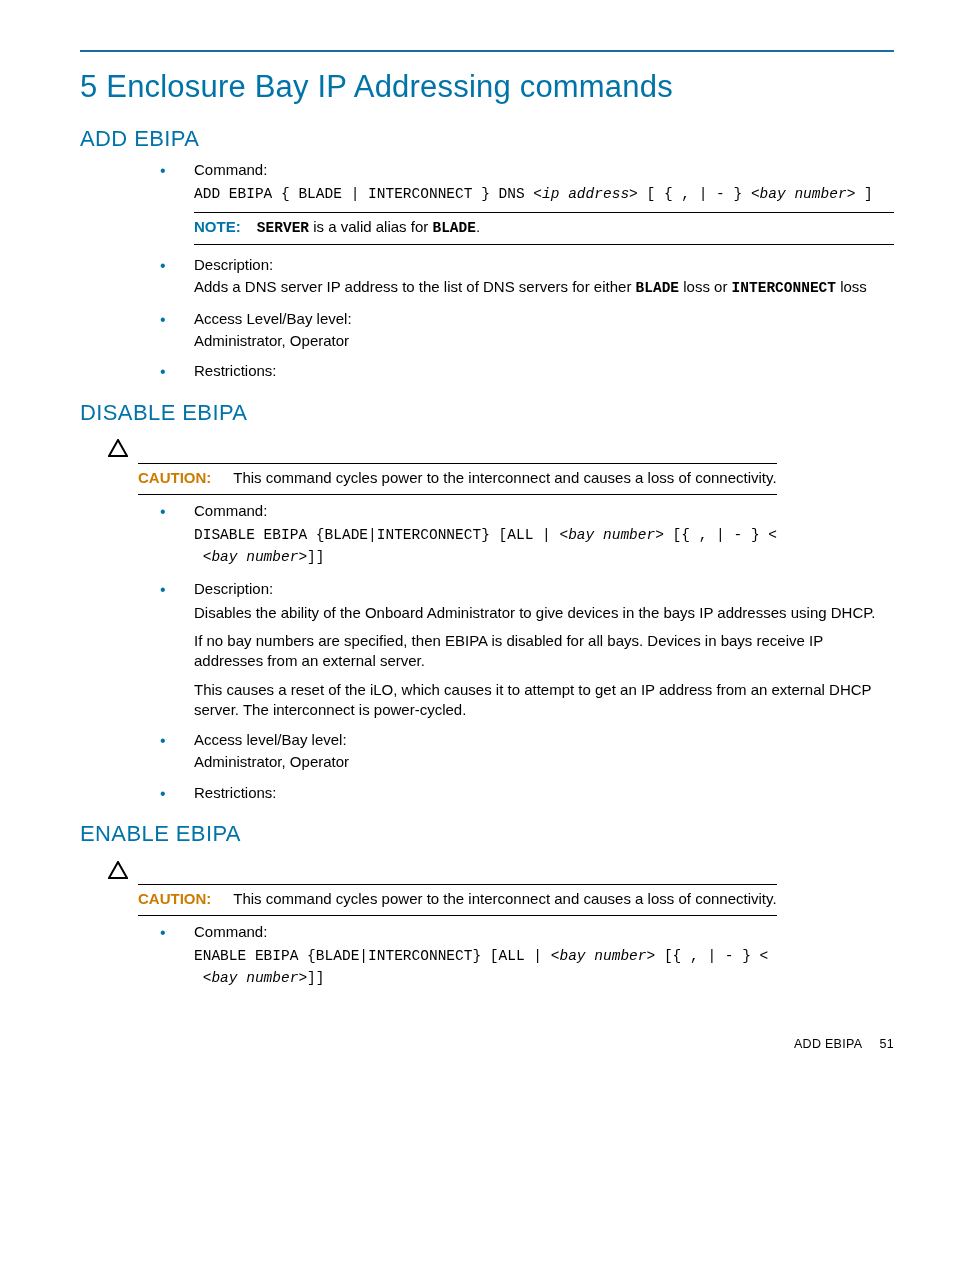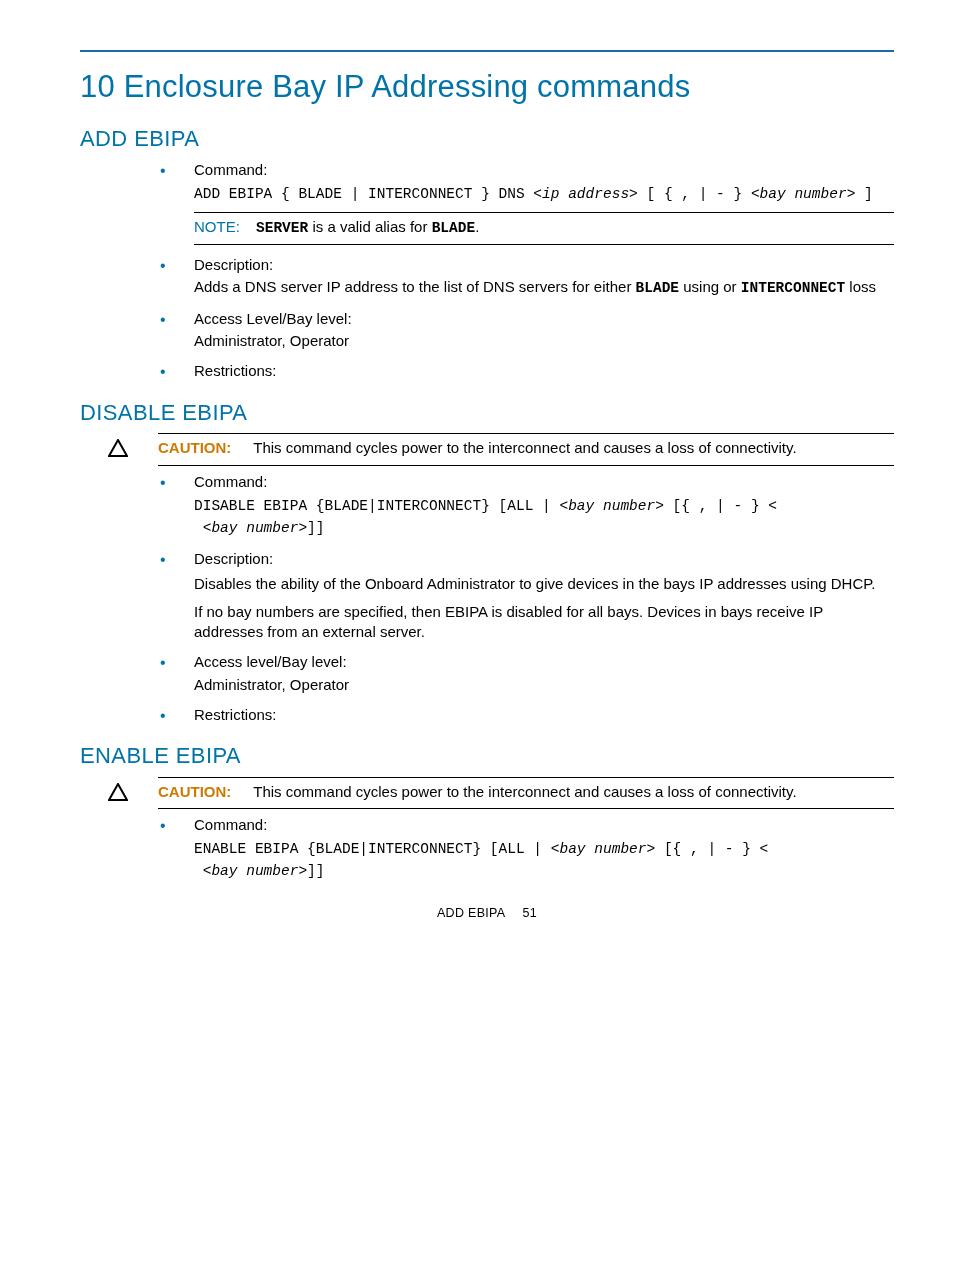--- a/index.html
+++ b/index.html
@@ -66,21 +66,21 @@
     margin:4px 0 6px 0;
     line-height:1.5;
   }
   .hr-thin{
     border:0;
     border-top:1px solid #000;
     margin:6px 0 4px 0;
   }
   .note-label{
     color:#0073a8;
-    font-weight:normal;
+    font-weight:bold;
     margin-right:12px;
   }
   .note-block{
     margin-left:0;
   }
   .sub-bullets{
     list-style:none;
     padding-left:16px;
     margin-top:8px;
   }
@@ -94,76 +94,77 @@
     position:absolute;
     left:0;
     top:0;
     font-size:14px;
   }
   .caution-row{
     display:flex;
     align-items:flex-start;
     margin-left:28px;
     margin-top:6px;
+    flex-direction:column;
   }
   .caution-icon{
     width:20px;
     flex:0 0 20px;
     margin-top:6px;
   }
   .caution-body{
     flex:1;
     margin-left:30px;
     border-top:1px solid #000;
     border-bottom:1px solid #000;
     padding:4px 0 6px 0;
   }
   .caution-label{
     color:#cc7a00;
     font-weight:bold;
     margin-right:18px;
   }
   .footer{
-    margin-top:22px;
-    text-align:center;
+    margin-top:46px;
+    text-align:right;
     font-size:12.5px;
     letter-spacing:0.3px;
   }
   .pgnum{
     margin-left:14px;
   }
   p.para{
     margin:4px 0 8px 0;
   }
 </style>
 </head>
 <body>
 
 <div class="top-rule"></div>
 
-<h1 class="chapter">10 Enclosure Bay IP Addressing commands</h1>
+<h1 class="chapter">5 Enclosure Bay IP Addressing commands</h1>
 
 <h2 class="section"><span>ADD EBIPA</span></h2>
 <ul class="bullets">
   <li>
     <span class="label">Command:</span>
     <div class="body syntax mono">
       <span>ADD EBIPA { BLADE | INTERCONNECT } DNS &lt;</span><i>ip address</i><span>&gt; [ { , | - } &lt;</span><i>bay number</i><span>&gt; ]</span>
     </div>
     <hr class="hr-thin">
     <div class="note-block">
       <span class="note-label">NOTE:</span>
       <b class="mono">SERVER</b><span> is a valid alias for </span><b class="mono">BLADE</b><span>.</span>
     </div>
     <hr class="hr-thin">
   </li>
   <li>
     <span class="label">Description:</span>
     <div class="body">
-      <span>Adds a DNS server IP address to the list of DNS servers for either </span><b class="mono">BLADE</b><span> using or </span><b class="mono">INTERCONNECT</b><span> loss</span>
+      <span>Adds a DNS server IP address to the list of DNS servers for either </span><b class="mono">BLADE</b><span> loss or </span><b class="mono">INTERCONNECT</b><span> loss</span>
     </div>
   </li>
   <li>
     <span class="label">Access Level/Bay level:</span>
     <div class="body">Administrator, Operator</div>
   </li>
   <li>
     <span class="label">Restrictions:</span>
     <ul class="sub-bullets">
     </ul>
@@ -186,20 +187,21 @@
   <li>
     <span class="label">Command:</span>
     <div class="body syntax mono">
       <span>DISABLE EBIPA {BLADE|INTERCONNECT} [ALL | &lt;</span><i>bay number</i><span>&gt; [{ , | - } &lt;</span><br>&nbsp;<span>&lt;</span><i>bay number</i><span>&gt;]]</span>
     </div>
   </li>
   <li>
     <span class="label">Description:</span>
     <p class="para">Disables the ability of the Onboard Administrator to give devices in the bays IP addresses using DHCP.</p>
     <p class="para">If no bay numbers are specified, then EBIPA is disabled for all bays. Devices in bays receive IP addresses from an external server.</p>
+    <p class="para">This causes a reset of the iLO, which causes it to attempt to get an IP address from an external DHCP server. The interconnect is power-cycled.</p>
   </li>
   <li>
     <span class="label">Access level/Bay level:</span>
     <div class="body">Administrator, Operator</div>
   </li>
   <li>
     <span class="label">Restrictions:</span>
   </li>
 </ul>
 

